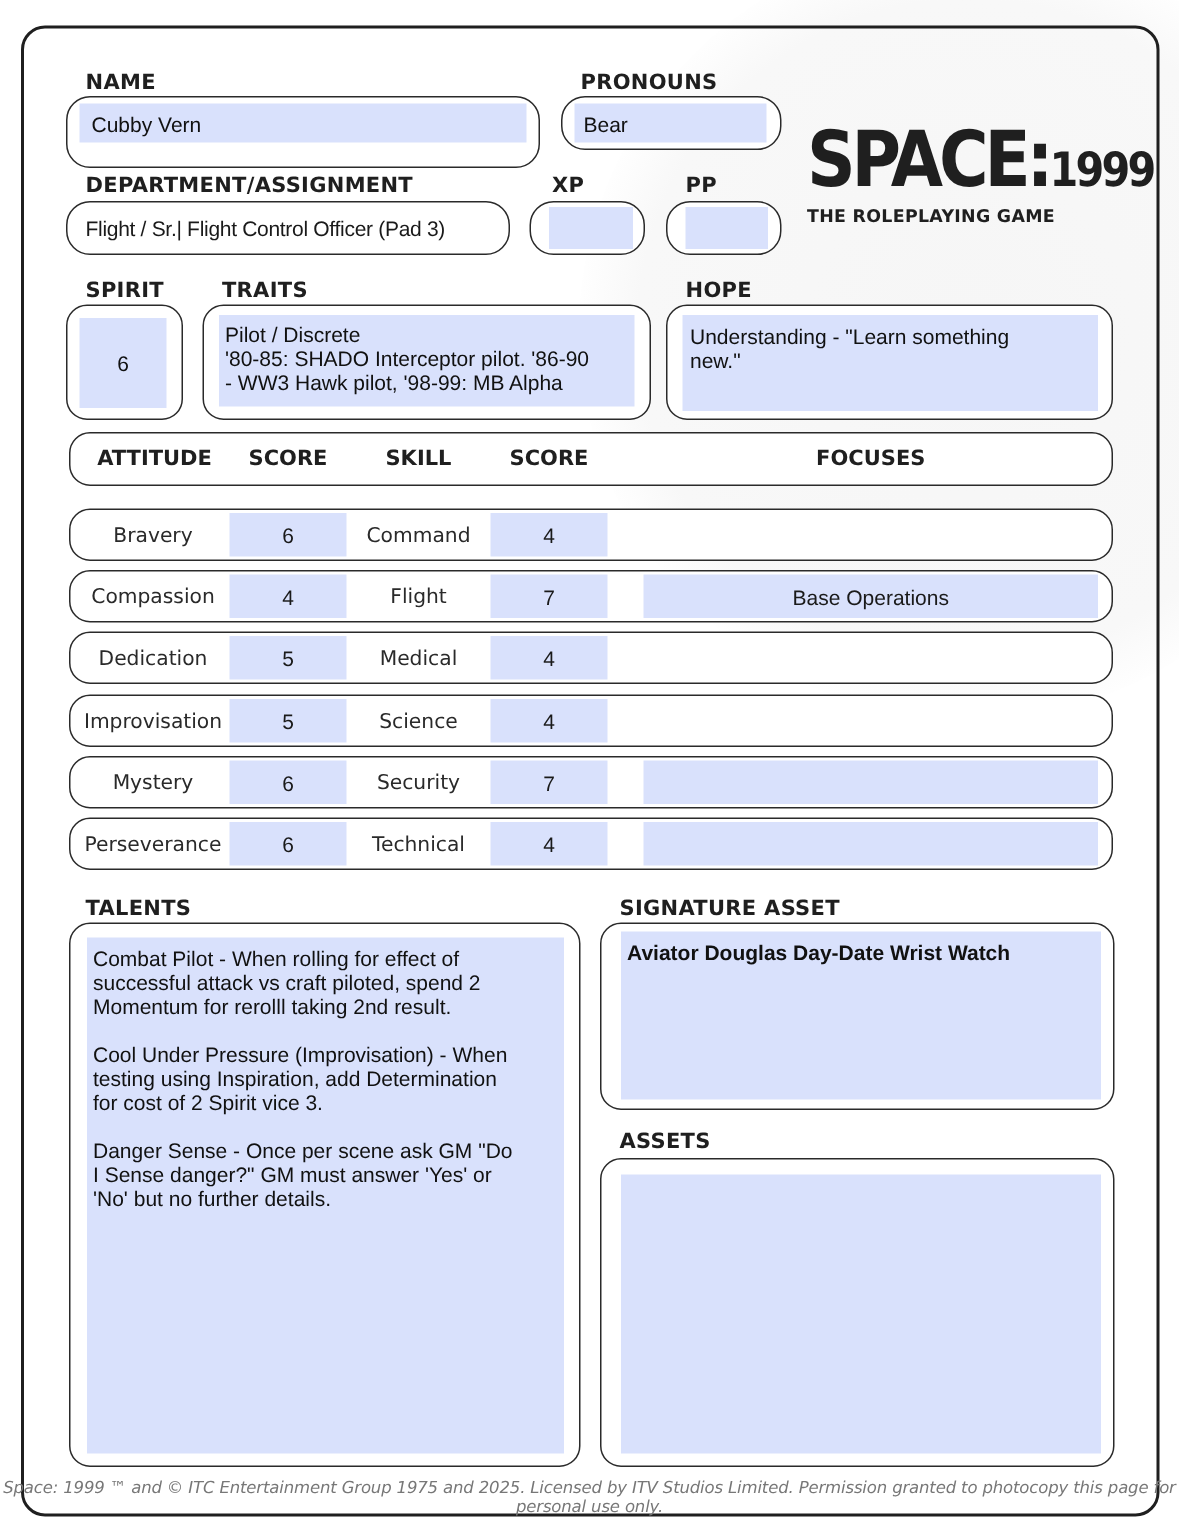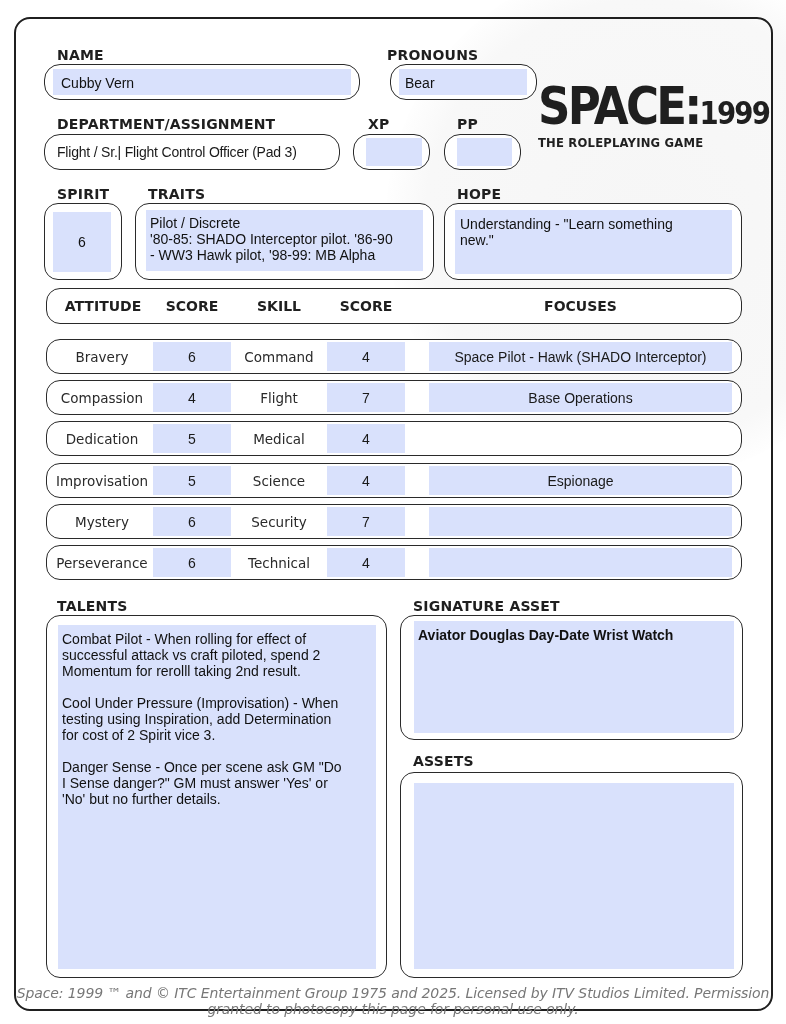--- a/index.html
+++ b/index.html
@@ -32,36 +32,36 @@
     font-family: "DejaVu Sans", sans-serif; font-weight: bold; font-size: 14px; color: #1f1f1f; }
 
   .logo { position: absolute; left: 538px; top: 80px; width: 206px; z-index: 2; }
   .logo-main { font-family: "DejaVu Sans", sans-serif; font-weight: bold; font-size: 49px; line-height: 52px;
     letter-spacing: -3px; color: #1f1f1f; transform: scaleX(0.92) scaleY(1.05); transform-origin: left top; white-space: nowrap; }
   .logo-main .yr { font-size: 30px; letter-spacing: -2px; }
   .logo-sub { font-family: "DejaVu Sans", sans-serif; font-weight: bold; font-size: 11.6px; color: #1f1f1f;
     letter-spacing: 0.2px; margin-top: -2px; white-space: nowrap; }
 
   .footer { position: absolute; left: 0; width: 786px; top: 985px; text-align: center; font-family: "DejaVu Sans", sans-serif;
-    font-style: italic; font-size: 14px; color: #777; z-index: 2; letter-spacing: -0.1px; }
+    font-style: italic; font-size: 11px; color: #777; z-index: 2; letter-spacing: -0.1px; }
   .pre { white-space: pre-line; }
 </style>
 </head>
 <body>
 
 <div class="watermark"></div>
 <div class="sheet"></div>
 
 <div class="lbl" style="left:57px;top:47px;">NAME</div>
-<div class="box" style="left:44px;top:64px;width:316px;height:36px;border-radius:16px;">
+<div class="box" style="left:44px;top:64px;width:316px;height:48px;border-radius:16px;">
   <div class="fill" style="left:8px;top:4px;width:298px;height:26px;padding:6px 8px;">Cubby Vern</div>
 </div>
 
 <div class="lbl" style="left:387px;top:47px;text-align:right;">PRONOUNS</div>
-<div class="box" style="left:390px;top:64px;width:147px;height:36px;border-radius:16px;">
+<div class="box" style="left:374px;top:64px;width:147px;height:36px;border-radius:16px;">
   <div class="fill" style="left:8px;top:4px;width:128px;height:26px;padding:6px 6px;">Bear</div>
 </div>
 
 <div class="logo">
   <div class="logo-main"><span>SPACE:</span><span class="yr">1999</span></div>
   <div class="logo-sub">THE ROLEPLAYING GAME</div>
 </div>
 
 <div class="lbl" style="left:57px;top:116px;">DEPARTMENT/ASSIGNMENT</div>
 <div class="box" style="left:44px;top:134px;width:296px;height:36px;border-radius:16px;">
@@ -102,41 +102,39 @@
   <div class="hdr" style="left:186px;width:92px;">SKILL</div>
   <div class="hdr" style="left:280px;width:78px;">SCORE</div>
   <div class="hdr" style="left:382px;width:303px;">FOCUSES</div>
 </div>
 
 <div class="row" style="top:339px;">
   <div class="cell att">Bravery</div>
   <div class="cell sc1">6</div>
   <div class="cell sk">Command</div>
   <div class="cell sc2">4</div>
-  <div class="cell foc">Space Pilot - Hawk (SHADO Interceptor)</div>
 </div>
 <div class="row" style="top:380px;">
   <div class="cell att">Compassion</div>
   <div class="cell sc1">4</div>
   <div class="cell sk">Flight</div>
   <div class="cell sc2">7</div>
   <div class="cell foc">Base Operations</div>
 </div>
 <div class="row" style="top:421px;">
   <div class="cell att">Dedication</div>
   <div class="cell sc1">5</div>
   <div class="cell sk">Medical</div>
   <div class="cell sc2">4</div>
 </div>
 <div class="row" style="top:463px;">
   <div class="cell att">Improvisation</div>
   <div class="cell sc1">5</div>
   <div class="cell sk">Science</div>
   <div class="cell sc2">4</div>
-  <div class="cell foc">Espionage</div>
 </div>
 <div class="row" style="top:504px;">
   <div class="cell att">Mystery</div>
   <div class="cell sc1">6</div>
   <div class="cell sk">Security</div>
   <div class="cell sc2">7</div>
   <div class="cell foc"></div>
 </div>
 <div class="row" style="top:545px;">
   <div class="cell att">Perseverance</div>

